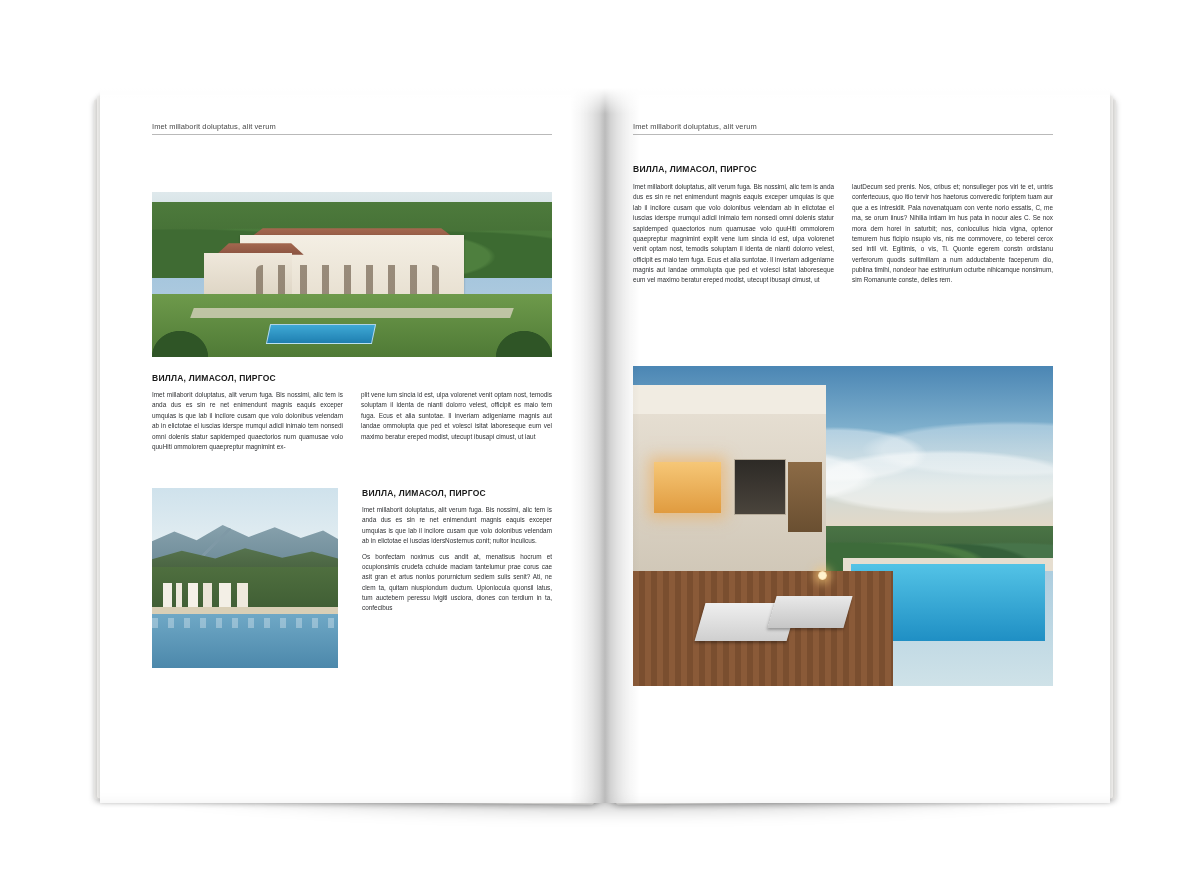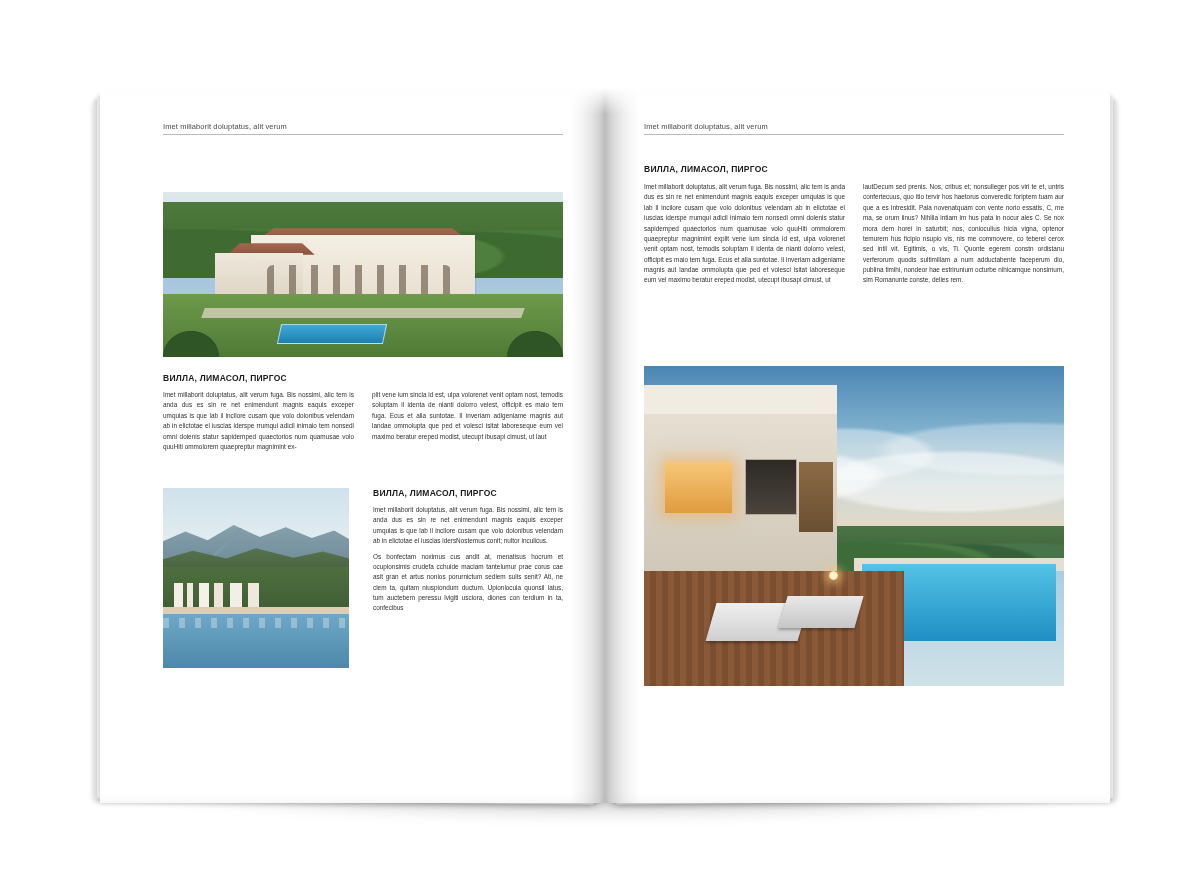--- a/index.html
+++ b/index.html
@@ -82,21 +82,20 @@
     position: absolute; left: 0; top: 0; width: 1010px; height: 26px;
     background: linear-gradient(to bottom, #ffffff 0%, rgba(255,255,255,0) 100%);
     pointer-events: none;
   }
 
   
   .content {
     position: absolute;
     left: 0; top: 0; right: 0; bottom: 0;
     padding: 0;
-    margin-left: 11px;
   }
 
   .runhead {
     position: absolute;
     font-size: 7.5px;
     color: #4a4a4a;
     letter-spacing: 0.1px;
   }
   .rule {
     position: absolute;

